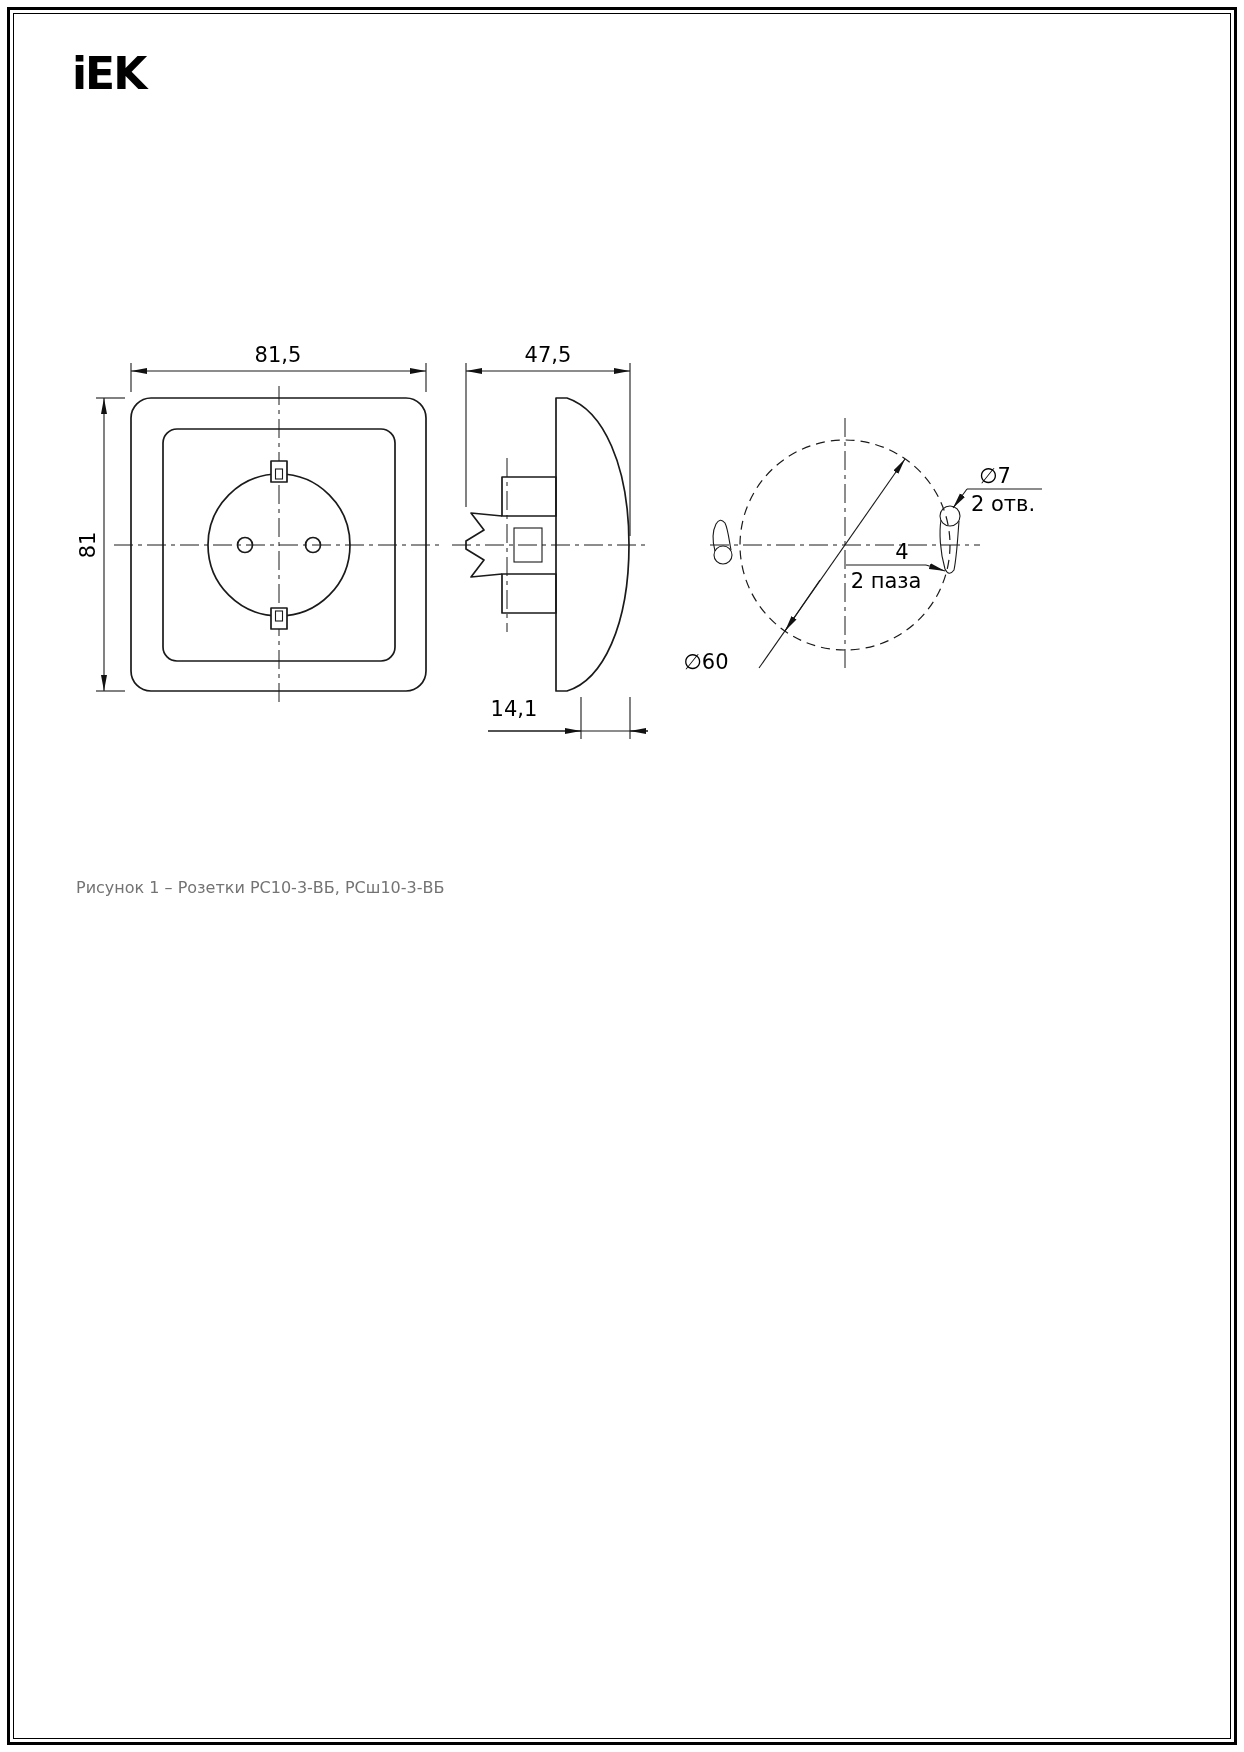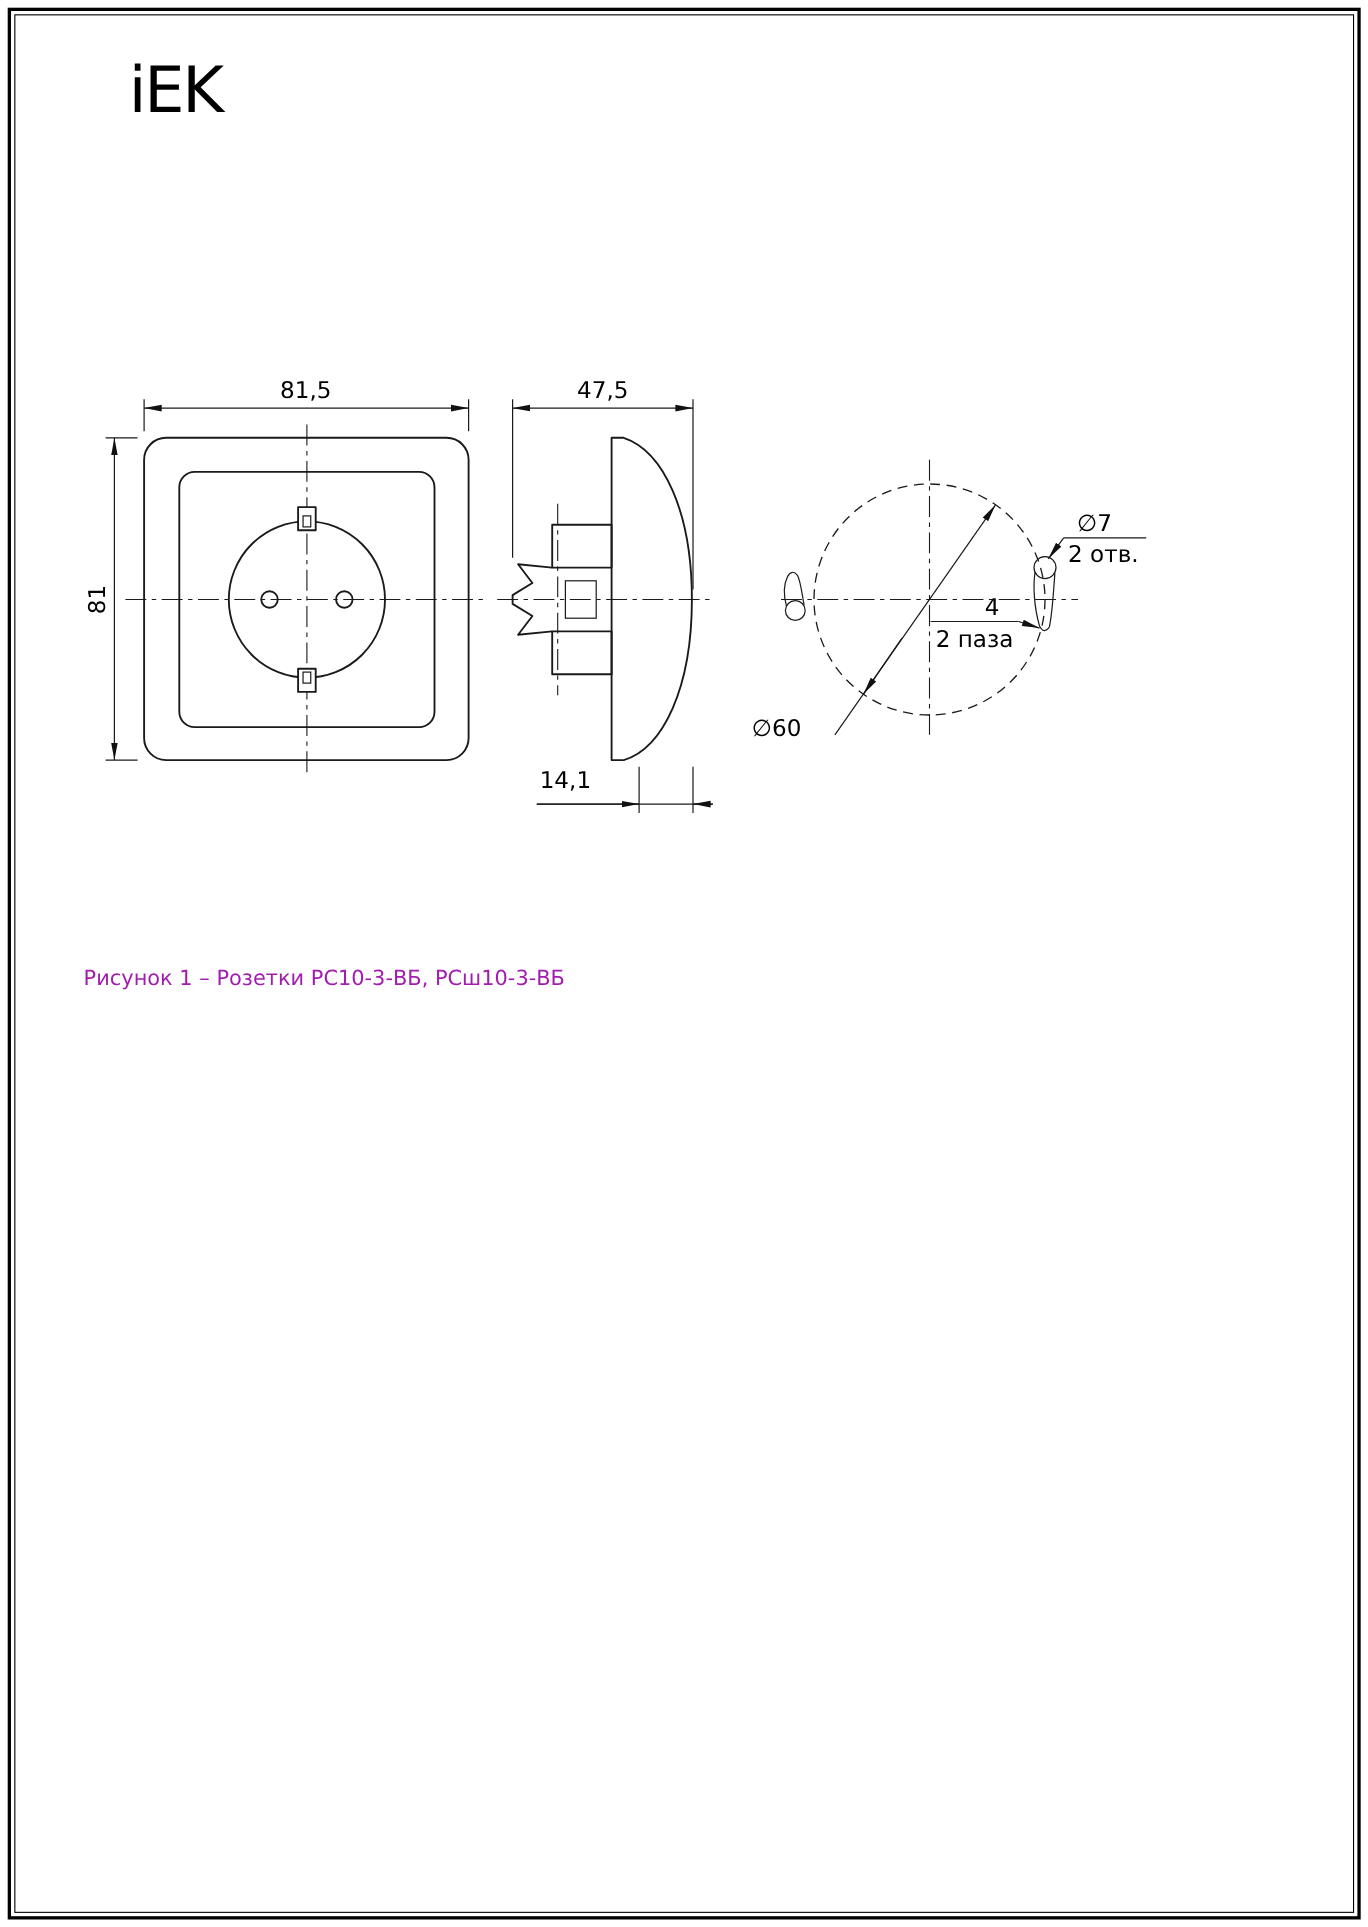--- a/index.html
+++ b/index.html
@@ -16,31 +16,30 @@
     border:3px solid #000;
     pointer-events:none;
   }
   .frame-inner{
     position:absolute; inset:13px;
     border:1px solid #000;
     pointer-events:none;
   }
   .logo{
     position:absolute; left:72px; top:48px;
-    font-weight:400;
-    font-size:58px;
+    font-weight:700;
+    font-size:44px;
     letter-spacing:-2px;
     color:#000;
     font-family:"DejaVu Sans","Liberation Sans",sans-serif;
-    margin-left:45px;
   }
   .caption{
     position:absolute; left:76px; top:878px;
-    font-size:19px;
-    color:#a21caf;
+    font-size:16px;
+    color:#737373;
   }
   svg{position:absolute;left:0;top:0;}
   .obj{stroke:#1a1a1a;stroke-width:1.7;fill:none;stroke-linejoin:round;}
   .objw{stroke:#1a1a1a;stroke-width:1.7;fill:#ffffff;stroke-linejoin:round;}
   .thin{stroke:#1a1a1a;stroke-width:1.1;fill:none;}
   .cl{stroke:#1a1a1a;stroke-width:1;stroke-dasharray:19 5 4 5;fill:none;}
   .dash{stroke:#1a1a1a;stroke-width:1.2;stroke-dasharray:9 6;fill:none;}
   text.dim{font-size:21px;fill:#000;font-family:"DejaVu Sans","Liberation Sans",sans-serif;}
 </style>
 </head>

